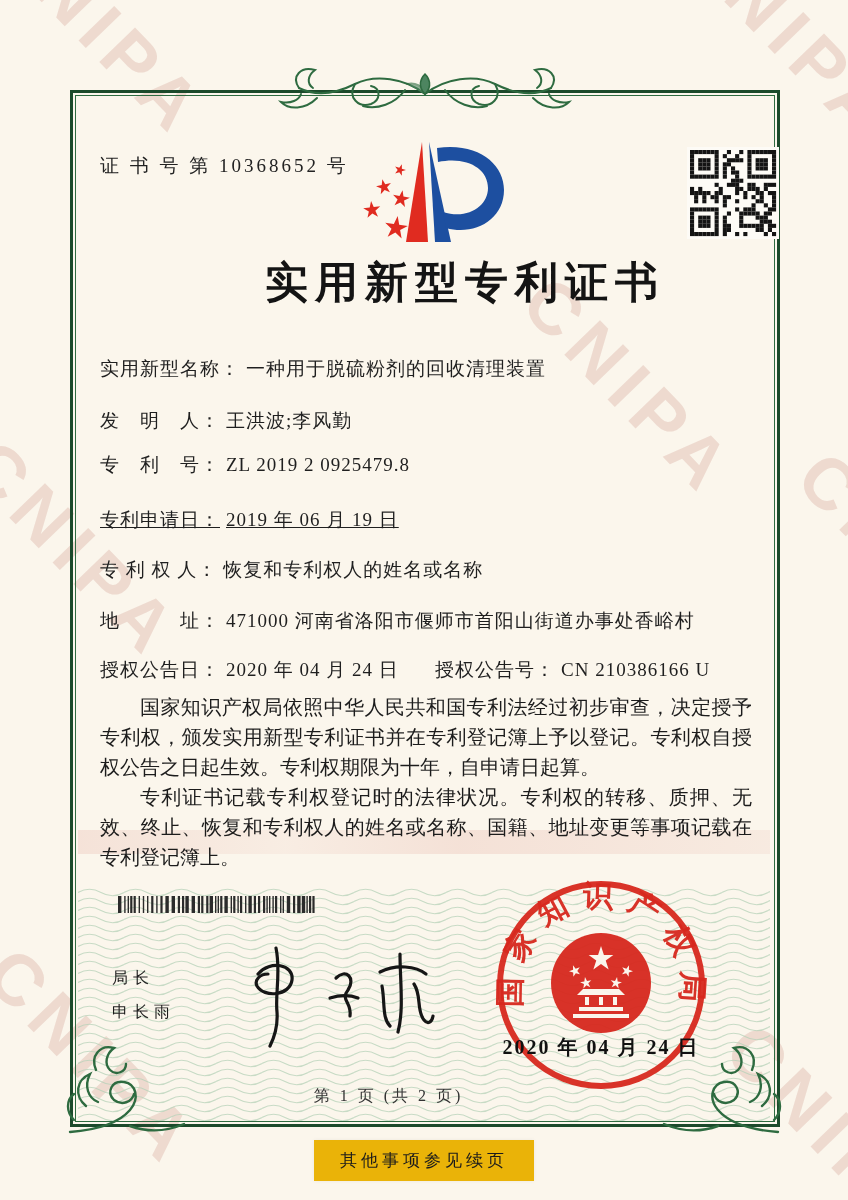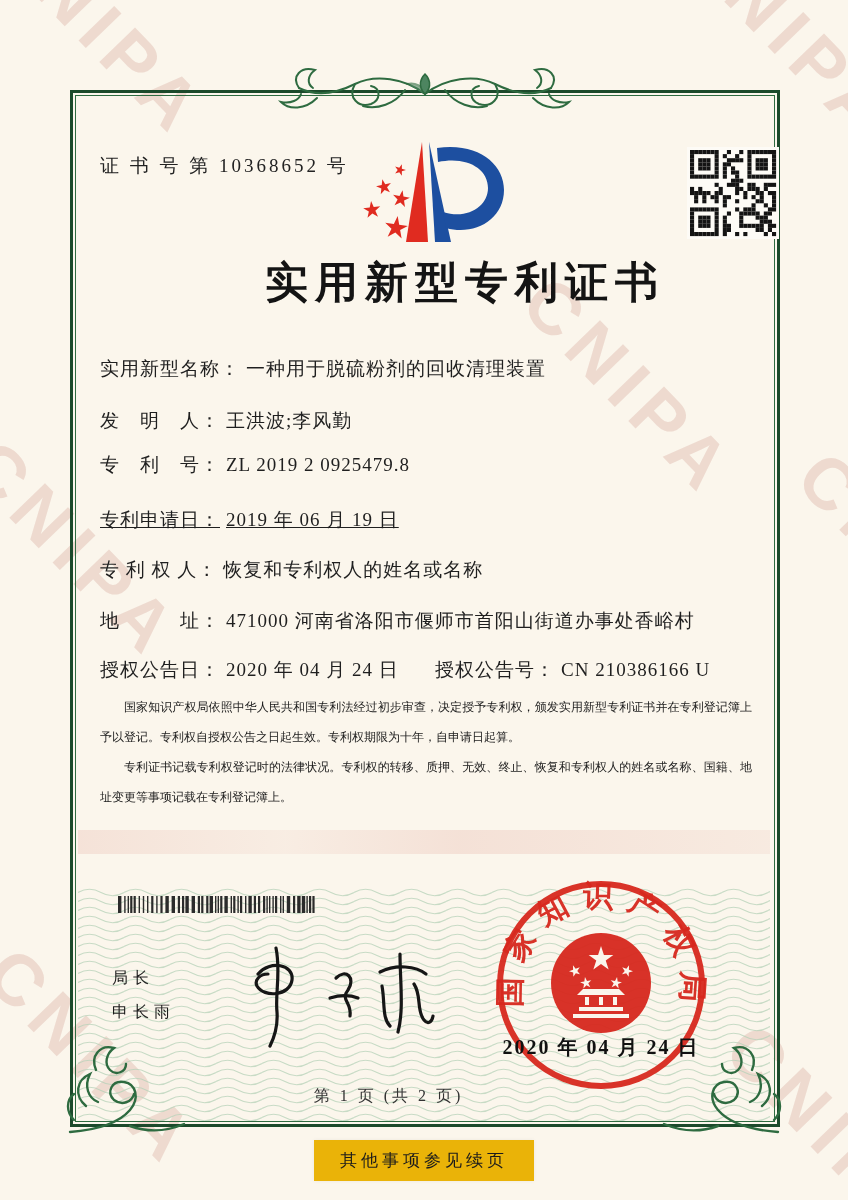--- a/index.html
+++ b/index.html
@@ -23,21 +23,21 @@
   .guilloche{position:absolute;left:78px;top:888px;width:692px;height:233px;opacity:.75;}
 
   .cert-no{position:absolute;left:100px;top:153px;font-size:19px;letter-spacing:3px;color:#222;}
   .title{position:absolute;left:70px;top:254px;width:790px;text-align:center;
          font-size:43px;font-weight:600;letter-spacing:7px;color:#141414;font-family:Liberation Mono, monospace;}
 
   .row{position:absolute;left:100px;font-size:19px;color:#1f1f1f;white-space:nowrap;}
   .row .lab{letter-spacing:1px;text-align:right;}
   .row .val{margin-left:6px;letter-spacing:1px;}
 
-  .paras{position:absolute;left:100px;top:692px;width:652px;font-size:12px;
+  .paras{position:absolute;left:100px;top:692px;width:652px;font-size:20px;
          line-height:30px;text-align:justify;color:#1c1c1c;}
   .paras p{margin:0;text-indent:2em;}
 
   .director{position:absolute;left:112px;font-size:16px;letter-spacing:5px;color:#1b1b1b;}
   .page-no{position:absolute;left:70px;top:1086px;width:637px;text-align:center;
            font-size:16px;letter-spacing:3px;color:#333;}
   .note-box{position:absolute;left:50%;transform:translateX(-50%);top:1140px;
             background:#eab308;padding:9px 26px;font-size:17px;letter-spacing:4px;color:#1b1b1b;
             box-shadow:0 0 4px rgba(0,0,0,.06);}
   .seal-date{position:absolute;left:601px;top:1034px;transform:translateX(-50%);

